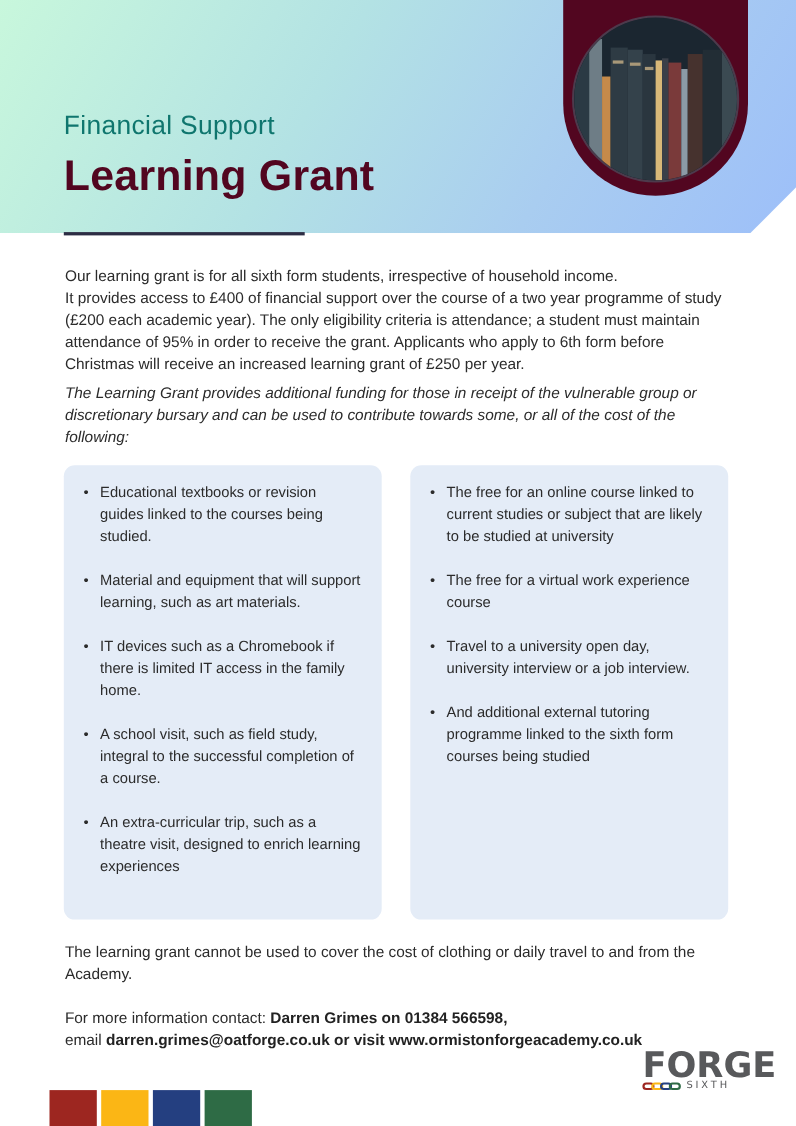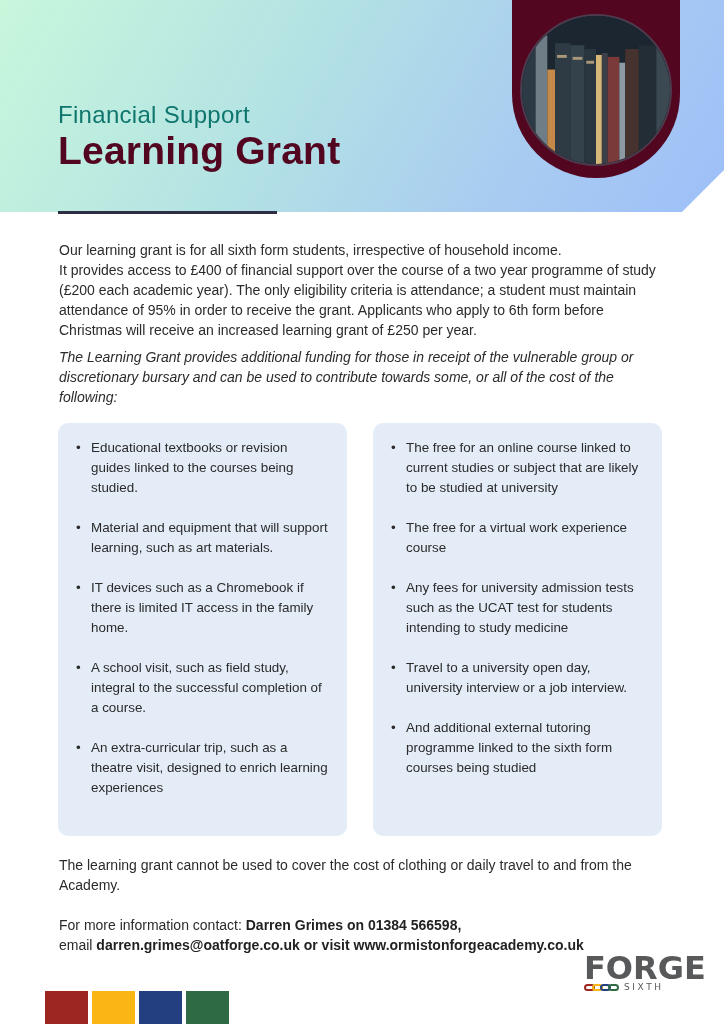--- a/index.html
+++ b/index.html
@@ -23,21 +23,21 @@
     background: #1f2a33;
   }
   .photo-circle svg { display: block; width: 100%; height: 100%; }
 
   .title-light {
     position: absolute; left: 58px; top: 101px;
     font-family: "Liberation Sans", sans-serif; font-weight: 300;
     font-size: 24px; color: #0f766e; letter-spacing: 0.3px;
   }
   .title-bold {
-    position: absolute; left: 58px; top: 129px;
+    position: absolute; left: 58px; top: 139px;
     font-family: "Liberation Sans", sans-serif; font-weight: 700;
     font-size: 39px; color: #520620; letter-spacing: 0.2px;
   }
   .title-rule {
     position: absolute; left: 58px; top: 211px; width: 219px; height: 3px;
     background: #2d2d44;
   }
 
   .body-text {
     position: absolute; left: 59px; width: 610px;
@@ -127,21 +127,20 @@
     <li>IT devices such as a Chromebook if there is limited IT access in the family home.</li>
     <li>A school visit, such as field study, integral to the successful completion of a course.</li>
     <li>An extra-curricular trip, such as a theatre visit, designed to enrich learning experiences</li>
   </ul>
 </div>
 
 <div class="box right">
   <ul>
     <li>The free for an online course linked to current studies or subject that are likely to be studied at university</li>
     <li>The free for a virtual work experience course</li>
-    <li>Any fees for university admission tests such as the UCAT test for students intending to study medicine</li>
     <li>Travel to a university open day, university interview or a job interview.</li>
     <li>And additional external tutoring programme linked to the sixth form courses being studied</li>
   </ul>
 </div>
 
 <div class="body-text p3">The learning grant cannot be used to cover the cost of clothing or daily travel to and from the Academy.</div>
 
 <div class="body-text p4">
   <span>For more information contact: </span><b>Darren Grimes on 01384 566598,</b><br>
   <span>email </span><b>darren.grimes@oatforge.co.uk or visit www.ormistonforgeacademy.co.uk</b>

